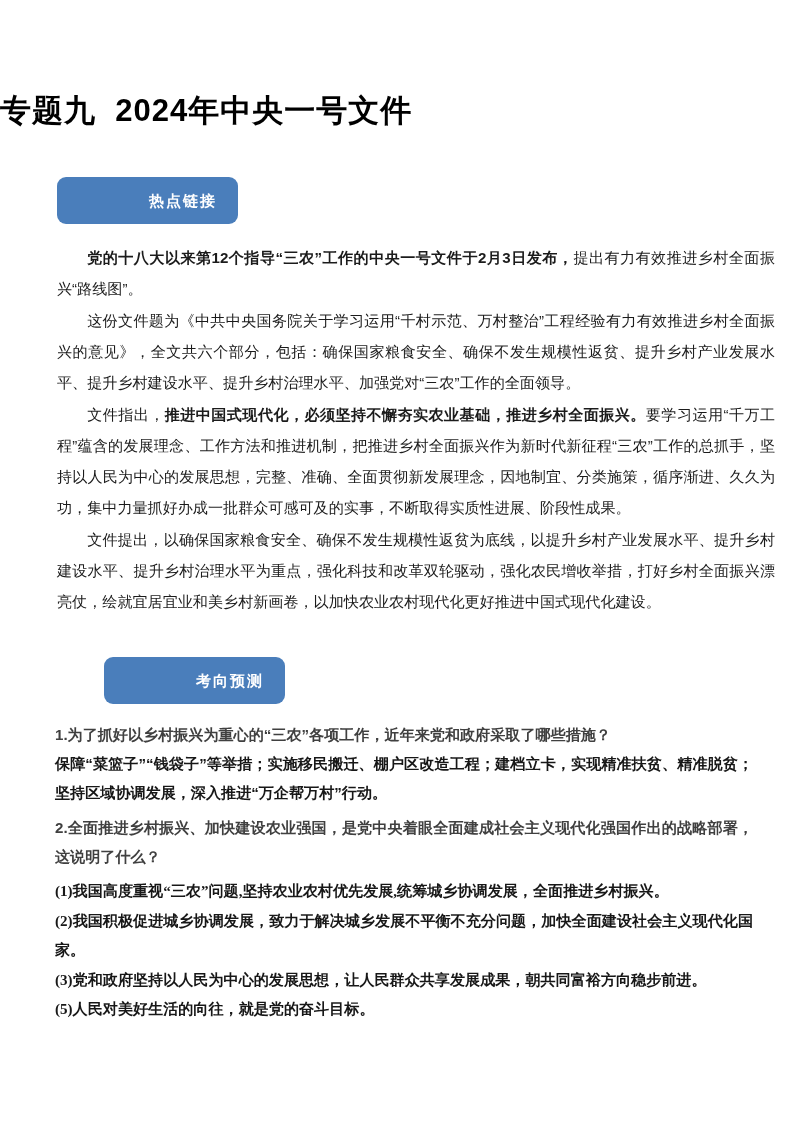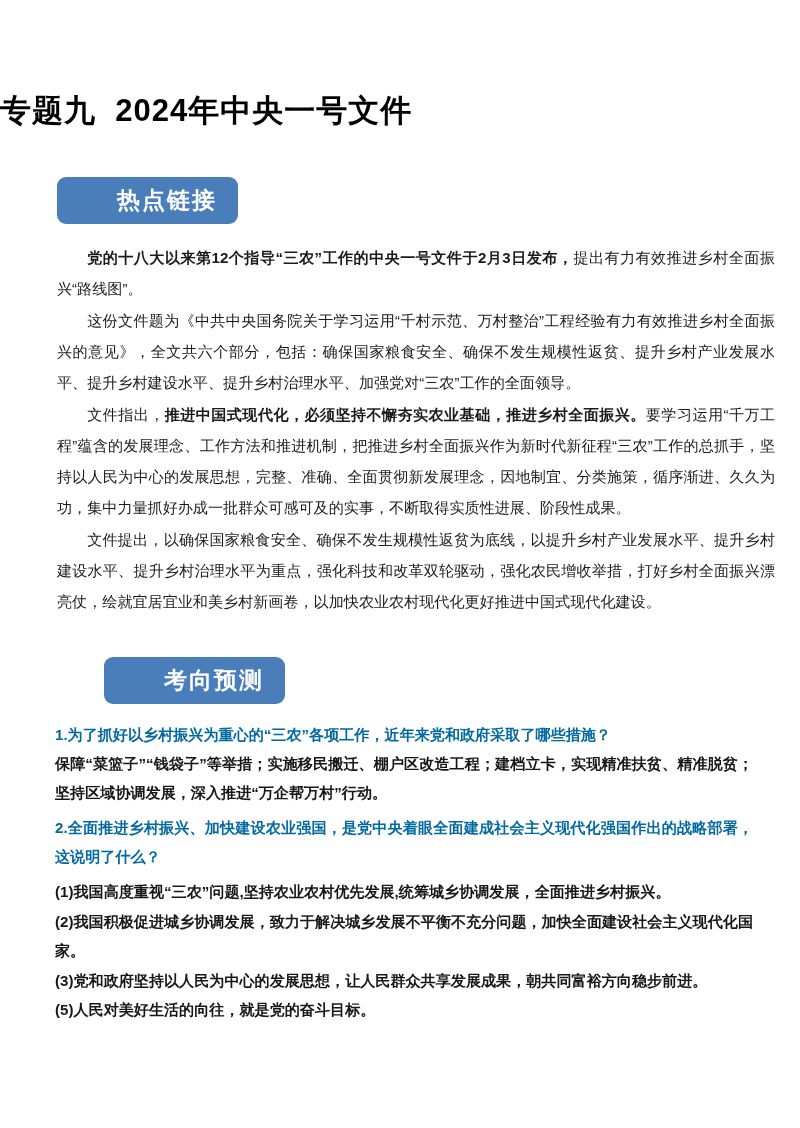--- a/index.html
+++ b/index.html
@@ -46,21 +46,21 @@
   .section-badge {
     display: inline-block;
     width: 181px;
     height: 47px;
     line-height: 47px;
     border-radius: 9px;
     background: #4a7ebb;
     color: #ffffff;
     font-family: "Liberation Sans", "DejaVu Sans", sans-serif;
     font-weight: bold;
-    font-size: 23px;
+    font-size: 15px;
     letter-spacing: 2px;
     text-align: right;
     box-sizing: border-box;
     padding-right: 21px;
   }
 
   
   .body-block {
     padding-left: 57px;
     padding-right: 25px;
@@ -85,39 +85,39 @@
   .qa-block {
     padding-left: 55px;
     padding-right: 47px;
     margin-top: 16px;
   }
   .question {
     font-family: "Liberation Sans", "DejaVu Sans", sans-serif;
     font-size: 15.1px;
     line-height: 29px;
     font-weight: bold;
-    color: #0369a1;
+    color: #404040;
     text-align: justify;
     text-justify: inter-ideograph;
     margin: 0;
     word-break: break-all;
   }
   .answer {
     font-family: "Liberation Sans", "DejaVu Sans", sans-serif;
     font-size: 15.1px;
     line-height: 29px;
     font-weight: bold;
     color: #171717;
     text-align: justify;
     text-justify: inter-ideograph;
     margin: 0;
     word-break: break-all;
   }
   .answer-item {
-    font-family: Liberation Sans, sans-serif;
+    font-family: Liberation Serif, serif;
     font-size: 15.1px;
     line-height: 29.5px;
     font-weight: bold;
     color: #171717;
     text-align: justify;
     text-justify: inter-ideograph;
     margin: 0;
     word-break: break-all;
   }
   .gap-sm { height: 6px; }

